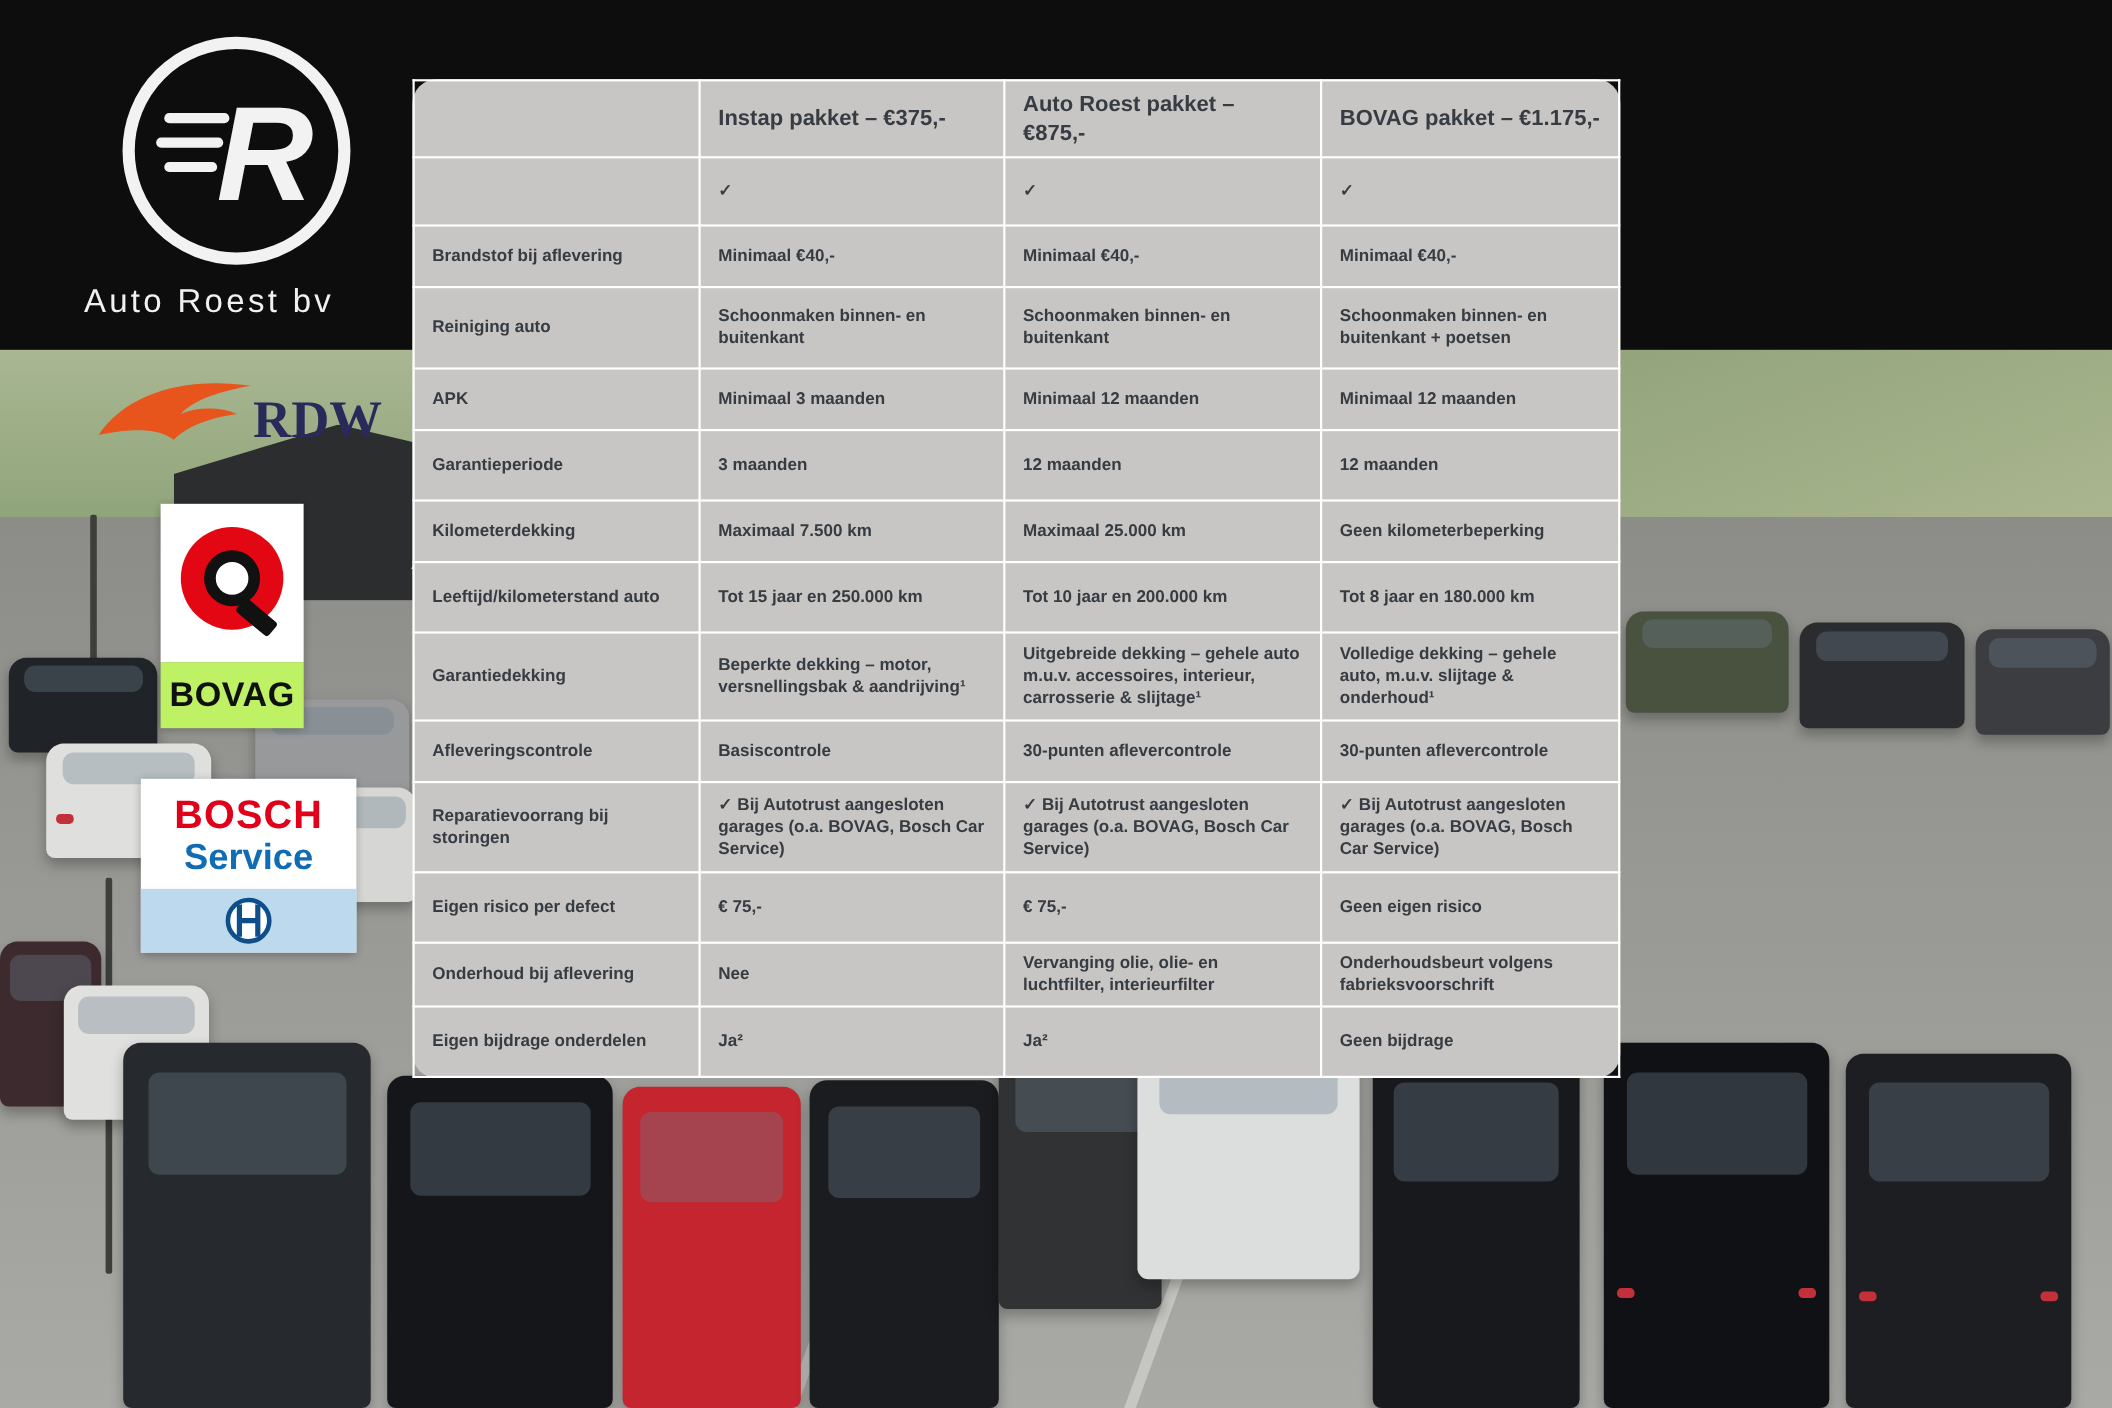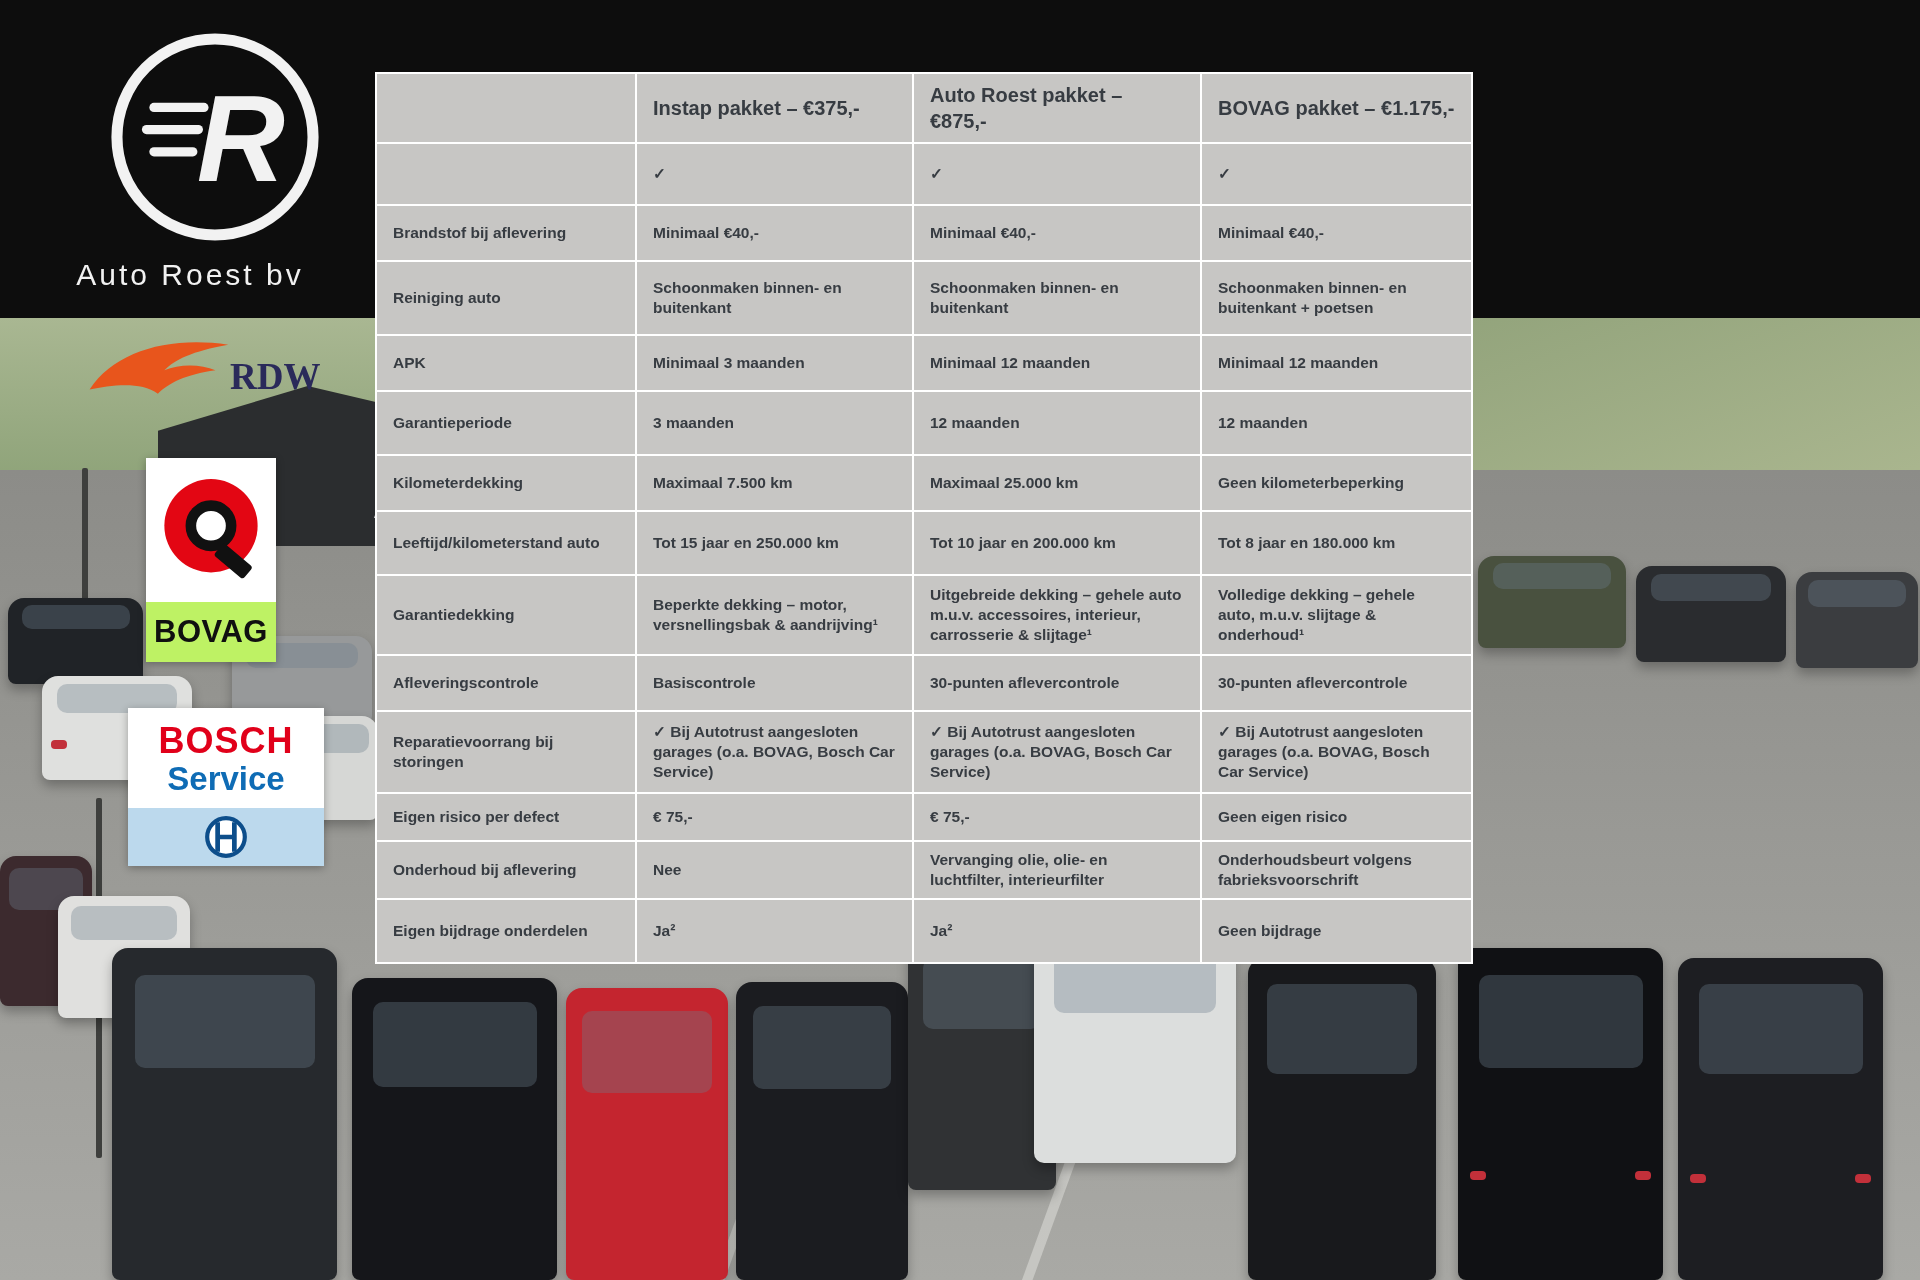--- a/index.html
+++ b/index.html
@@ -35,57 +35,57 @@
   
   .top-band { position:absolute; left:0; top:0; width:1920px; height:318px;
               background:#0d0d0d; z-index:2; }
   .brand-logo { position:absolute; left:104px; top:26px; width:222px; height:222px; z-index:3; }
   .brand-name { position:absolute; left:0; top:258px; width:380px; text-align:center;
                 color:#f1f1f1; font-size:30px; font-weight:400; letter-spacing:3px; z-index:3; }
 
   
   .rdw { position:absolute; left:84px; top:334px; display:flex; align-items:center; z-index:3; }
   .rdw svg { width:152px; height:64px; }
-  .rdw-text { font-family:"Liberation Serif", serif; font-weight:700; font-size:37px;
+  .rdw-text { font-family:"Liberation Serif", serif; font-weight:700; font-size:48px;
               color:#2a2a5a; margin-left:-6px;margin-top:20px; }
 
   .bovag { position:absolute; left:146px; top:458px; width:130px; z-index:3;
            box-shadow:0 2px 8px rgba(0,0,0,.3); }
   .bovag-white { background:#fff; height:144px; display:flex; align-items:center; justify-content:center; }
   .bovag-white svg { width:106px; height:106px; }
   .bovag-band { background:#bef264; height:60px; display:flex; align-items:center; justify-content:center;
                 font-weight:800; font-size:31px; color:#101010; letter-spacing:.5px; }
 
   .bosch { position:absolute; left:128px; top:708px; width:196px; background:#fff;
            padding-top:12px; z-index:3; box-shadow:0 2px 8px rgba(0,0,0,.3); }
   .bosch-name { color:#e1001a; font-weight:800; font-size:36px; text-align:center; letter-spacing:1px; }
   .bosch-sub  { color:#0f6cb5; font-weight:700; font-size:33px; text-align:center; margin-top:-2px; }
   .bosch-band { margin-top:10px; background:#bcd9ed; height:58px;
                 display:flex; align-items:center; justify-content:center; }
   .bosch-band svg { width:46px; height:46px; }
 
   
   .pkg-table { position:absolute; left:375px; top:72px; width:1096px; z-index:4;
-               border-collapse:collapse; background:#c7c6c4; table-layout:fixed; }
+               border-collapse:collapse; background:#c7c6c4; table-layout:fixed;border-radius:22px; }
   .pkg-table th, .pkg-table td { border:2px solid #ffffff; padding:8px 16px;
                vertical-align:middle; text-align:left; color:#373c42; line-height:1.3; }
   .pkg-table th { font-size:20px; font-weight:700; }
   .pkg-table td { font-size:15.5px; font-weight:700; }
   .pkg-table thead tr { height:58px; }
   .pkg-table tbody tr:nth-child(1)  { height:62px; }
   .pkg-table tbody tr:nth-child(2)  { height:56px; }
   .pkg-table tbody tr:nth-child(3)  { height:74px; }
   .pkg-table tbody tr:nth-child(4)  { height:56px; }
   .pkg-table tbody tr:nth-child(5)  { height:64px; }
   .pkg-table tbody tr:nth-child(6)  { height:56px; }
   .pkg-table tbody tr:nth-child(7)  { height:64px; }
   .pkg-table tbody tr:nth-child(8)  { height:80px; }
   .pkg-table tbody tr:nth-child(9)  { height:56px; }
   .pkg-table tbody tr:nth-child(10) { height:82px; }
-  .pkg-table tbody tr:nth-child(11) { height:48px; }
+  .pkg-table tbody tr:nth-child(11) { height:64px; }
   .pkg-table tbody tr:nth-child(12) { height:56px; }
   .pkg-table tbody tr:nth-child(13) { height:64px; }
 </style>
 </head>
 <body>
 
 <div class="page">
 
   <div class="layer sky"></div>
   <div class="layer hill-right"></div>

